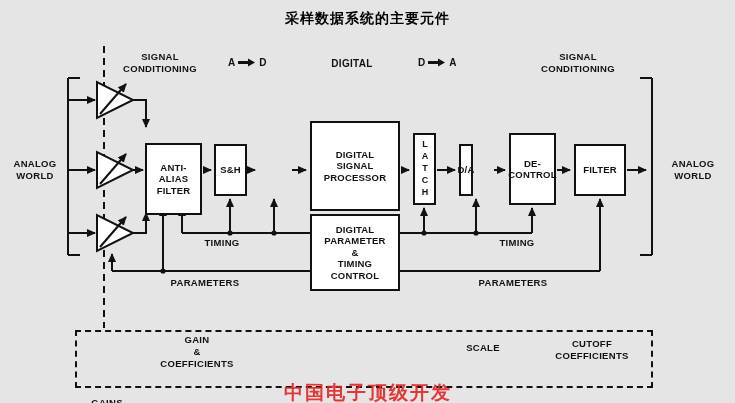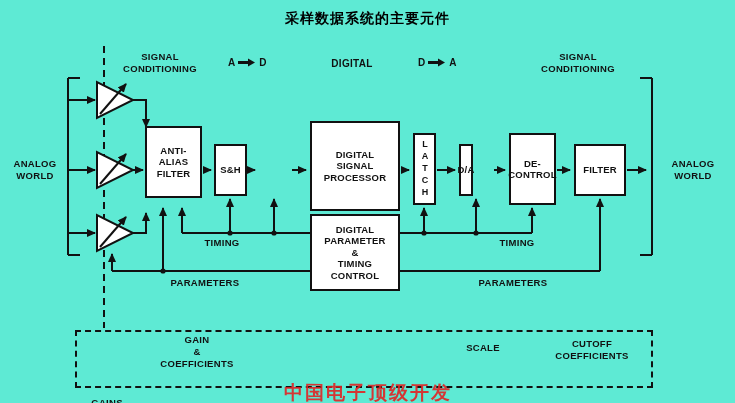--- a/index.html
+++ b/index.html
@@ -1,17 +1,17 @@
 <!DOCTYPE html>
 <html><head>
 <meta charset="utf-8">
 <style>
   html,body{margin:0;padding:0;background:#ffffff;}
   #stage{
-    position:relative;width:735px;height:403px;background:#5eead4;overflow:hidden;
+    position:relative;width:735px;height:403px;background:#e5e5e5;overflow:hidden;
     font-family:"Liberation Sans",sans-serif;color:#111;
   }
   .lbl{
     position:absolute;font-weight:bold;font-size:9.5px;line-height:1.25;
     text-align:center;white-space:pre-line;letter-spacing:.3px;color:#111;
   }
   .title{
     position:absolute;top:10px;left:0;width:735px;text-align:center;
     font-weight:bold;font-size:14px;letter-spacing:1px;color:#000;
   }
@@ -156,21 +156,21 @@
   </div>
 
   <div class="lbl" style="left:523px;top:51px;width:110px;">SIGNAL
 CONDITIONING</div>
 
   <div class="lbl" style="left:4px;top:158px;width:62px;">ANALOG
 WORLD</div>
   <div class="lbl" style="left:662px;top:158px;width:62px;">ANALOG
 WORLD</div>
 
-  <div class="block" style="left:145px;top:126px;width:57px;height:72px;">ANTI-
+  <div class="block" style="left:145px;top:143px;width:57px;height:72px;">ANTI-
 ALIAS
 FILTER</div>
   <div class="block" style="left:214px;top:144px;width:33px;height:52px;">S&amp;H</div>
   <div class="block" style="left:310px;top:121px;width:90px;height:90px;">DIGITAL
 SIGNAL
 PROCESSOR</div>
   <div class="block" style="left:413px;top:133px;width:23px;height:72px;">
     <span class="vert">LATCH</span>
   </div>
   <div class="block" style="left:459px;top:144px;width:14px;height:52px;">D/A</div>

